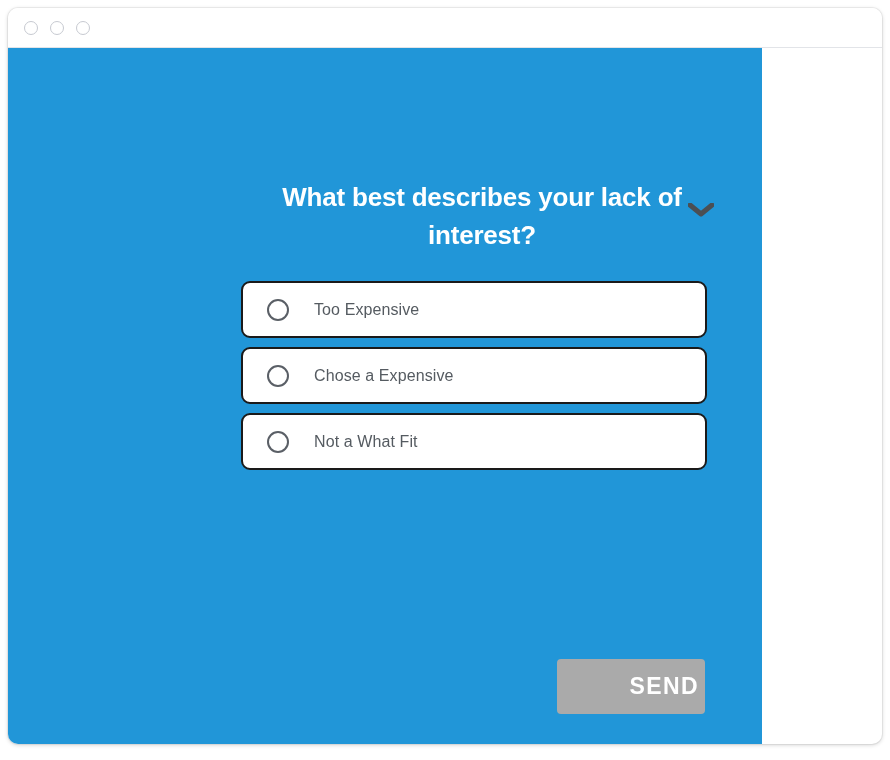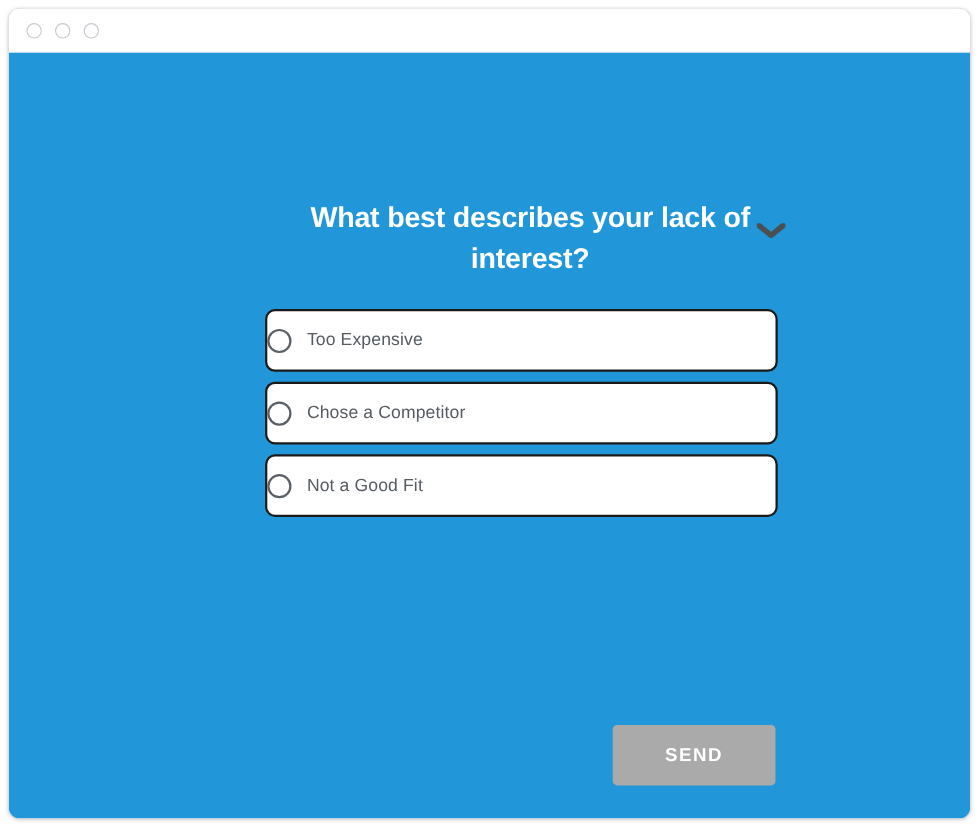--- a/index.html
+++ b/index.html
@@ -57,21 +57,21 @@
     background: #ffffff;
     margin-right: 12px;
     box-sizing: border-box;
   }
 
   
   .canvas {
     position: absolute;
     left: 0;
     top: 40px;
-    width: 874px;
+    width: 754px;
     height: 696px;
     background: #2196d8;
     overflow: hidden;
   }
 
   .chevron-btn {
     position: absolute;
     left: 672px;
     top: 148px;
     width: 42px;
@@ -112,21 +112,22 @@
     display: flex;
     align-items: center;
     width: 466px;
     height: 57px;
     background: #ffffff;
     border: 2px solid #1a1a1a;
     border-radius: 9px;
     box-sizing: border-box;
     margin-bottom: 9px;
     cursor: pointer;
-    padding-left: 0;
+    padding-left: 24px;
+    gap: 11px;
   }
 
   .radio {
     width: 22px;
     height: 22px;
     border-radius: 50%;
     border: 2px solid #5a5f66;
     background: #ffffff;
     box-sizing: border-box;
     flex: 0 0 auto;
@@ -144,24 +145,25 @@
     position: absolute;
     left: 549px;
     top: 611px;
     width: 148px;
     height: 55px;
     background: #aaaaaa;
     border: none;
     border-radius: 4px;
     color: #ffffff;
     font-family: "Liberation Sans", sans-serif;
-    font-size: 17px;
+    font-size: 23px;
     font-weight: bold;
     letter-spacing: 1.4px;
     cursor: default;
+    text-align: right;
   }
 </style>
 </head>
 <body>
 
 <div id="app">
 
   <div class="window">
 
     <div class="titlebar">
@@ -182,26 +184,26 @@
 
       <div class="options">
 
         <div class="option">
           <span class="radio"></span>
           <span class="option-label">Too Expensive</span>
         </div>
 
         <div class="option">
           <span class="radio"></span>
-          <span class="option-label">Chose a Competitor</span>
+          <span class="option-label">Chose a Expensive</span>
         </div>
 
         <div class="option">
           <span class="radio"></span>
-          <span class="option-label">Not a Good Fit</span>
+          <span class="option-label">Not a What Fit</span>
         </div>
 
 
 
       </div>
 
       <button class="send-btn">SEND</button>
 
     </div>
   </div>

